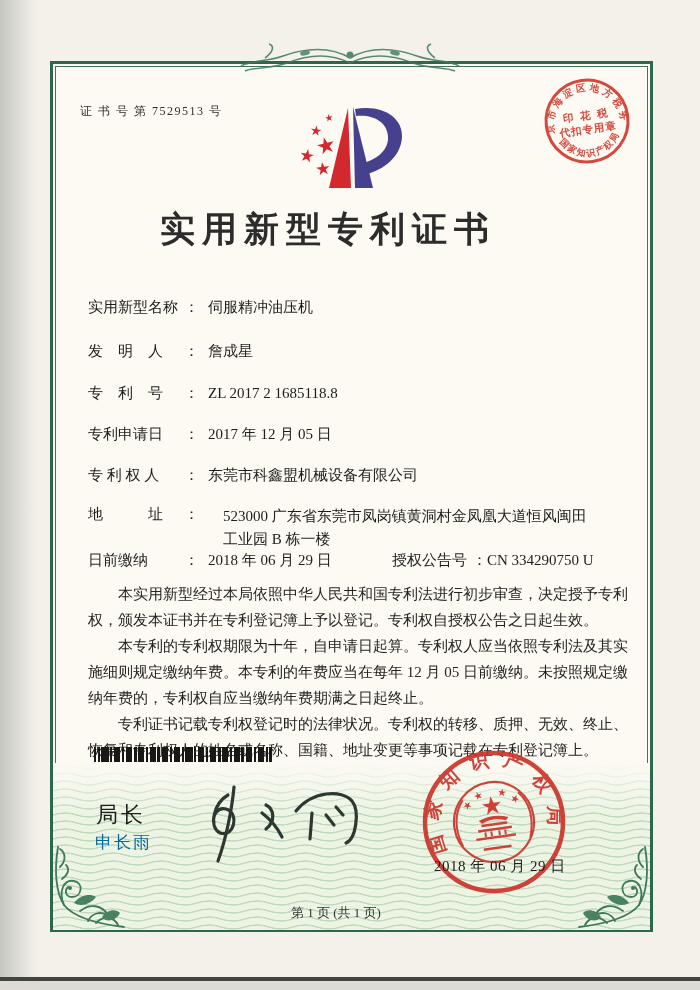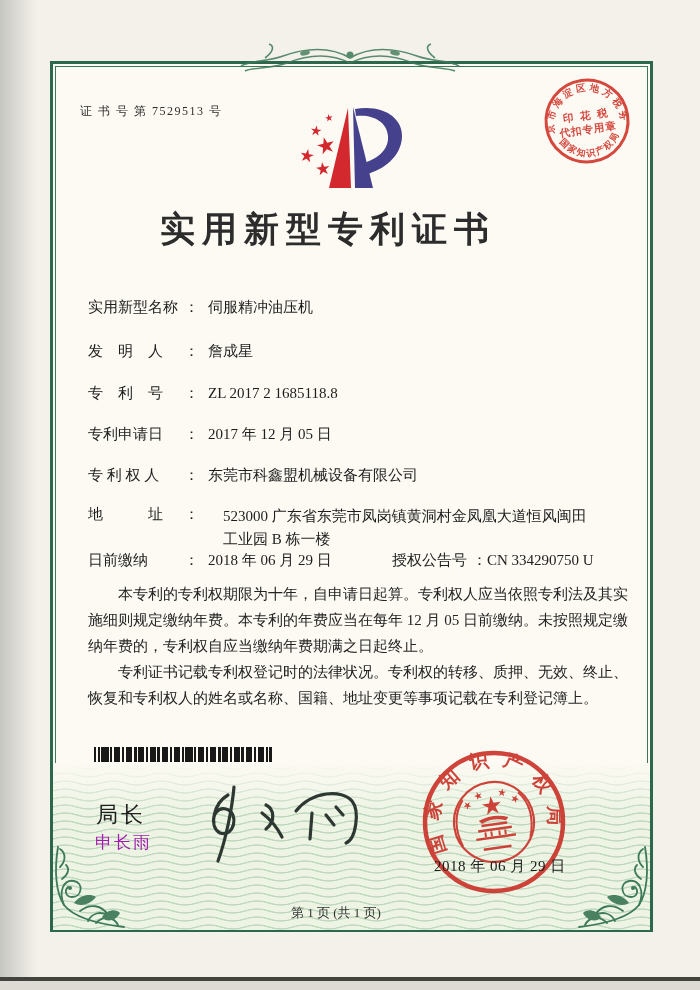--- a/index.html
+++ b/index.html
@@ -34,21 +34,21 @@
   .paras{left:88px;top:581px;width:540px;font-size:15px;line-height:26px;text-align:justify;color:#242424;}
   .paras p{margin:0;text-indent:2em;}
   
   .barcode{left:94px;top:747px;width:178px;height:15px;
     background:
       repeating-linear-gradient(90deg,#181818 0 2px,transparent 2px 4px),
       repeating-linear-gradient(90deg,#181818 0 1px,transparent 1px 7px),
       repeating-linear-gradient(90deg,transparent 0 9px,#181818 9px 12px);}
   
   .sig-title{left:96px;top:800px;font-size:22px;letter-spacing:3px;color:#1f1f1f;}
-  .sig-name{left:95px;top:831px;font-size:17px;letter-spacing:2px;color:#a21caf;}
+  .sig-name{left:95px;top:831px;font-size:17px;letter-spacing:2px;color:#0369a1;}
   .sig-svg{left:200px;top:783px;width:170px;height:85px;}
   
   .guilloche{left:53px;top:763px;width:597px;height:167px;}
   .fl-bl{left:50px;top:845px;width:76px;height:92px;}
   .fl-br{left:577px;top:845px;width:76px;height:92px;transform:scaleX(-1);}
   .top-orn{left:235px;top:42px;width:230px;height:34px;opacity:.85;}
   
   .footer{left:0;top:904px;width:700px;text-align:center;font-size:13px;color:#333;
           transform:translateX(-14px);}
 </style>
@@ -181,20 +181,21 @@
     <span class="lbl">地　　　址</span><span>：</span><span class="addr-val"><span>523000 广东省东莞市凤岗镇黄洞村金凤凰大道恒风闽田</span><span>工业园 B 栋一楼</span></span>
   </div>
   <div class="abs frow" style="top:551px">
     <span class="lbl">日前缴纳</span><span>：</span><span class="val">2018 年 06 月 29 日</span>
   </div>
   <div class="abs grant-no">
     <span class="lbl">授权公告号</span><span>：</span><span class="val">CN 334290750 U</span>
   </div>
 
   <div class="abs paras">
+    <p>本实用新型经过本局依照中华人民共和国专利法进行初步审查，决定授予专利权，颁发本证书并在专利登记簿上予以登记。专利权自授权公告之日起生效。</p>
     <p>本专利的专利权期限为十年，自申请日起算。专利权人应当依照专利法及其实施细则规定缴纳年费。本专利的年费应当在每年 12 月 05 日前缴纳。未按照规定缴纳年费的，专利权自应当缴纳年费期满之日起终止。</p>
     <p>专利证书记载专利权登记时的法律状况。专利权的转移、质押、无效、终止、恢复和专利权人的姓名或名称、国籍、地址变更等事项记载在专利登记簿上。</p>
   </div>
 
   <div class="abs barcode"></div>
 
   <div class="abs sig-title">局长</div>
   <div class="abs sig-name">申长雨</div>
   <svg class="abs sig-svg" viewBox="0 0 170 85">
     <g stroke="#2c3831" stroke-width="3.2" fill="none" stroke-linecap="round" stroke-linejoin="round">

